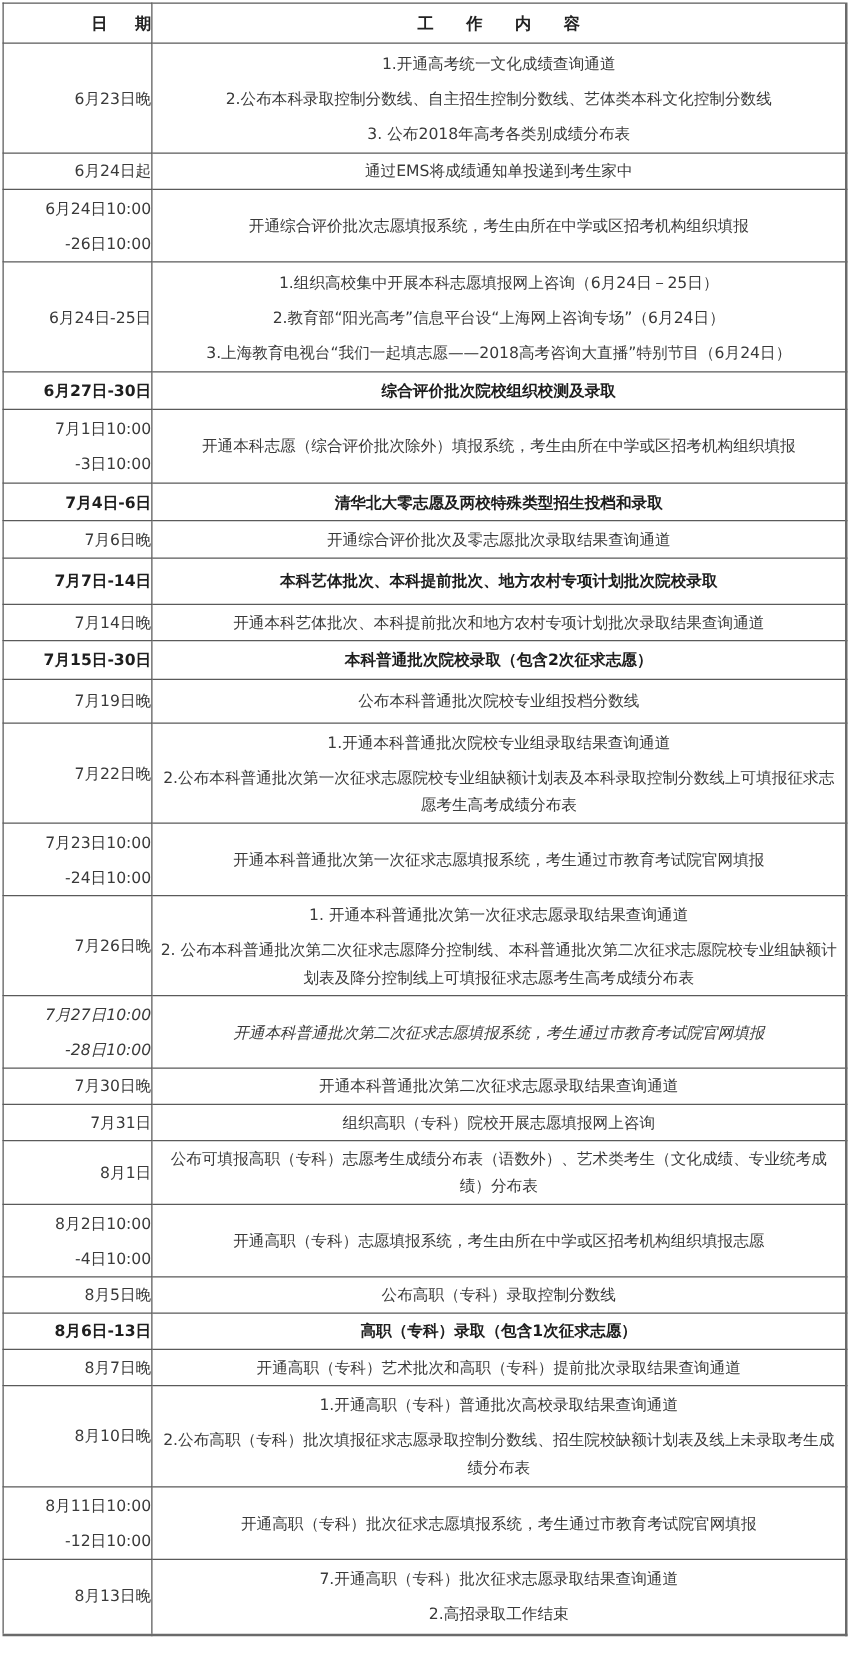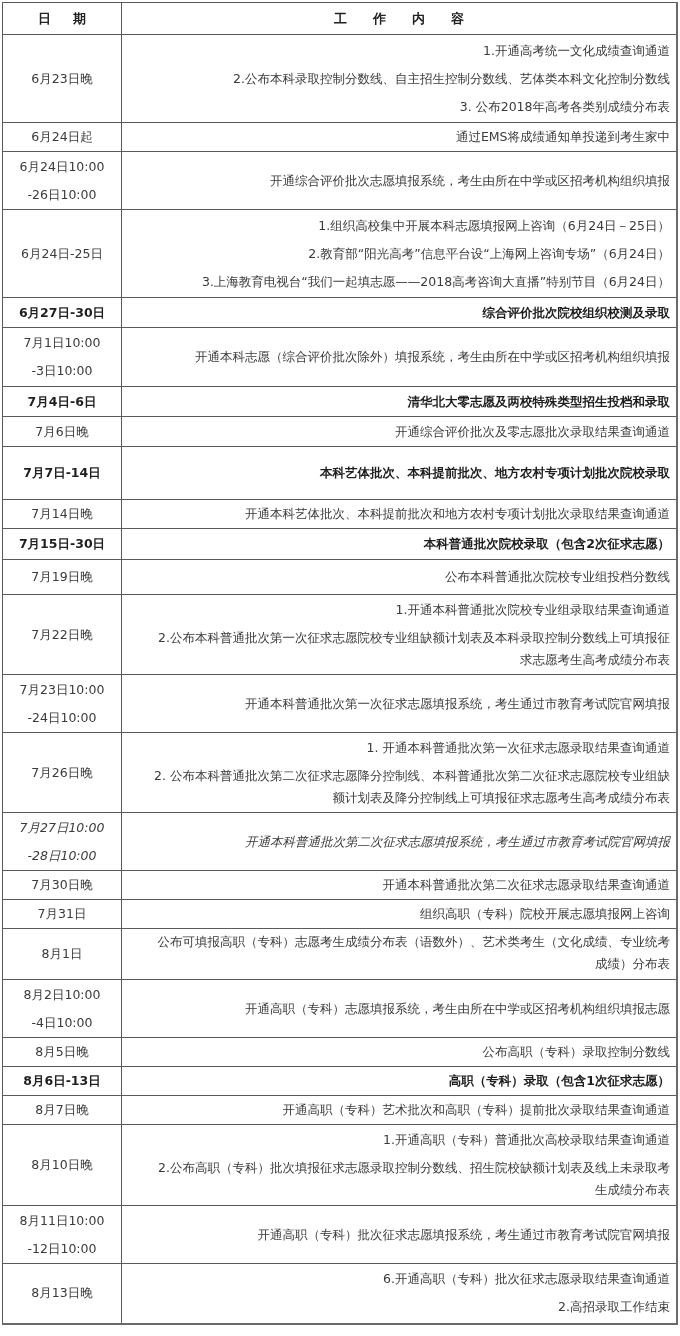--- a/index.html
+++ b/index.html
@@ -12,26 +12,26 @@
     font-size: 12.5px;
     color: #3a3a3a;
     table-layout: fixed;
   }
   .sched td, .sched th {
     border: 1px solid #5a5a5a;
     padding: 0;
     vertical-align: middle;
   }
   .sched { border-right: 2px solid #6a6a6a; border-bottom: 2px solid #6a6a6a; }
-  .c-date { width: 119px; text-align: center; }
-  .c-content { text-align: right; padding-left: 6px !important; padding-right: 6px !important; }
+  .c-date { width: 119px; text-align: right; }
+  .c-content { text-align: center; padding-left: 6px !important; padding-right: 6px !important; }
   th { font-weight: bold; font-size: 13px; color: #222; height: 31px; letter-spacing: 0; }
   th.c-date span.sp { display: inline-block; width: 22px; }
   .line { line-height: 28px; }
-  .line.wrap { line-height: 22px; margin-left: 24px; }
+  .line.wrap { line-height: 22px; }
   .date-line { line-height: 28px; }
   tr.bold td { font-weight: bold; color: #1e1e1e; }
 </style>
 </head>
 <body>
 
 <table class="sched">
   <colgroup>
     <col style="width:119px">
     <col>
@@ -108,21 +108,21 @@
         </td>
       </tr>
       <tr style="height: 30px;">
         <td class="c-date">
           <div class="date-line">7月6日晚</div>
         </td>
         <td class="c-content">
           <div class="line">开通综合评价批次及零志愿批次录取结果查询通道</div>
         </td>
       </tr>
-      <tr class="bold" style="height: 53px; margin-left: 16px;">
+      <tr class="bold" style="height: 37px; margin-left: 16px;">
         <td class="c-date">
           <div class="date-line">7月7日-14日</div>
         </td>
         <td class="c-content">
           <div class="line">本科艺体批次、本科提前批次、地方农村专项计划批次院校录取</div>
         </td>
       </tr>
       <tr style="height: 29px;">
         <td class="c-date">
           <div class="date-line">7月14日晚</div>
@@ -197,21 +197,21 @@
         </td>
         <td class="c-content">
           <div class="line">组织高职（专科）院校开展志愿填报网上咨询</div>
         </td>
       </tr>
       <tr style="height: 50px;">
         <td class="c-date">
           <div class="date-line">8月1日</div>
         </td>
         <td class="c-content">
-          <div class="line wrap" style="padding: 3px 0px; font-family: Liberation Mono, monospace;">公布可填报高职（专科）志愿考生成绩分布表（语数外）、艺术类考生（文化成绩、专业统考成绩）分布表</div>
+          <div class="line wrap" style="padding: 3px 0px;">公布可填报高职（专科）志愿考生成绩分布表（语数外）、艺术类考生（文化成绩、专业统考成绩）分布表</div>
         </td>
       </tr>
       <tr style="height: 58px;">
         <td class="c-date">
           <div class="date-line">8月2日10:00</div>
           <div class="date-line">-4日10:00</div>
         </td>
         <td class="c-content">
           <div class="line">开通高职（专科）志愿填报系统，考生由所在中学或区招考机构组织填报志愿</div>
         </td>
@@ -256,18 +256,18 @@
         </td>
         <td class="c-content">
           <div class="line">开通高职（专科）批次征求志愿填报系统，考生通过市教育考试院官网填报</div>
         </td>
       </tr>
       <tr style="height: 60px;">
         <td class="c-date">
           <div class="date-line">8月13日晚</div>
         </td>
         <td class="c-content">
-          <div class="line">6.开通高职（专科）批次征求志愿录取结果查询通道</div>
+          <div class="line">7.开通高职（专科）批次征求志愿录取结果查询通道</div>
           <div class="line">2.高招录取工作结束</div>
         </td>
       </tr>
     </tbody>
 </table>
 
 </body></html>

